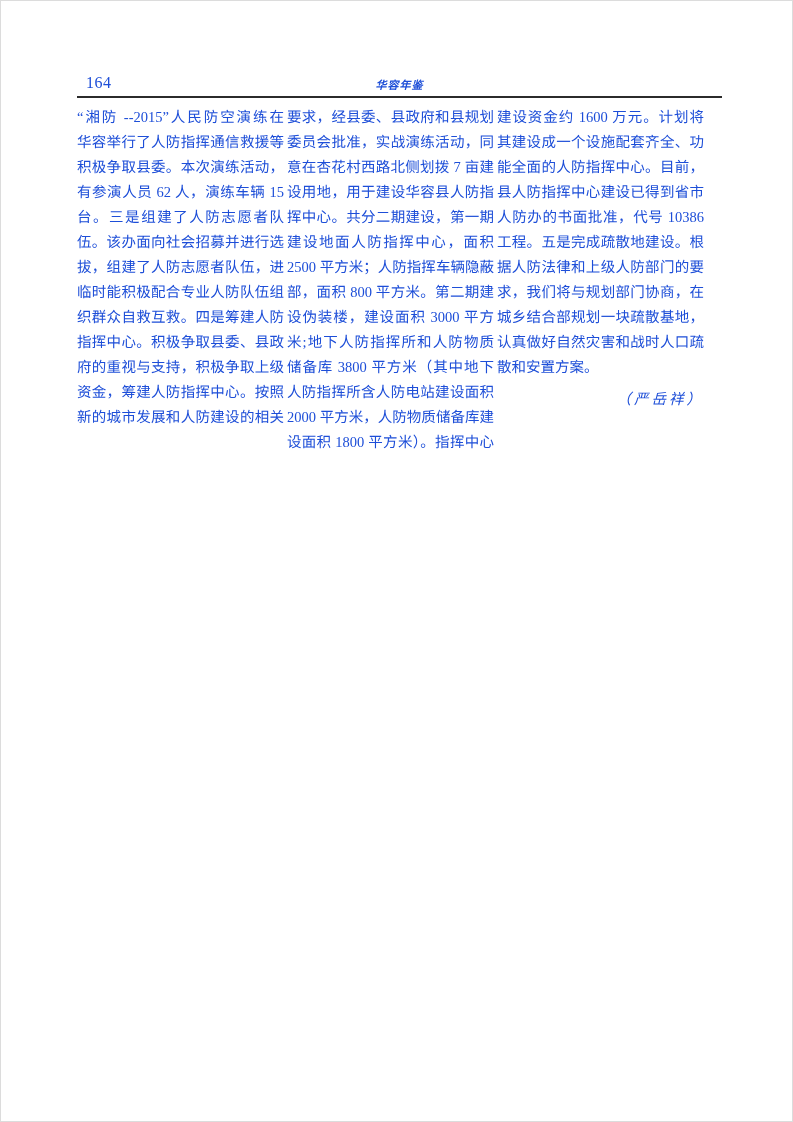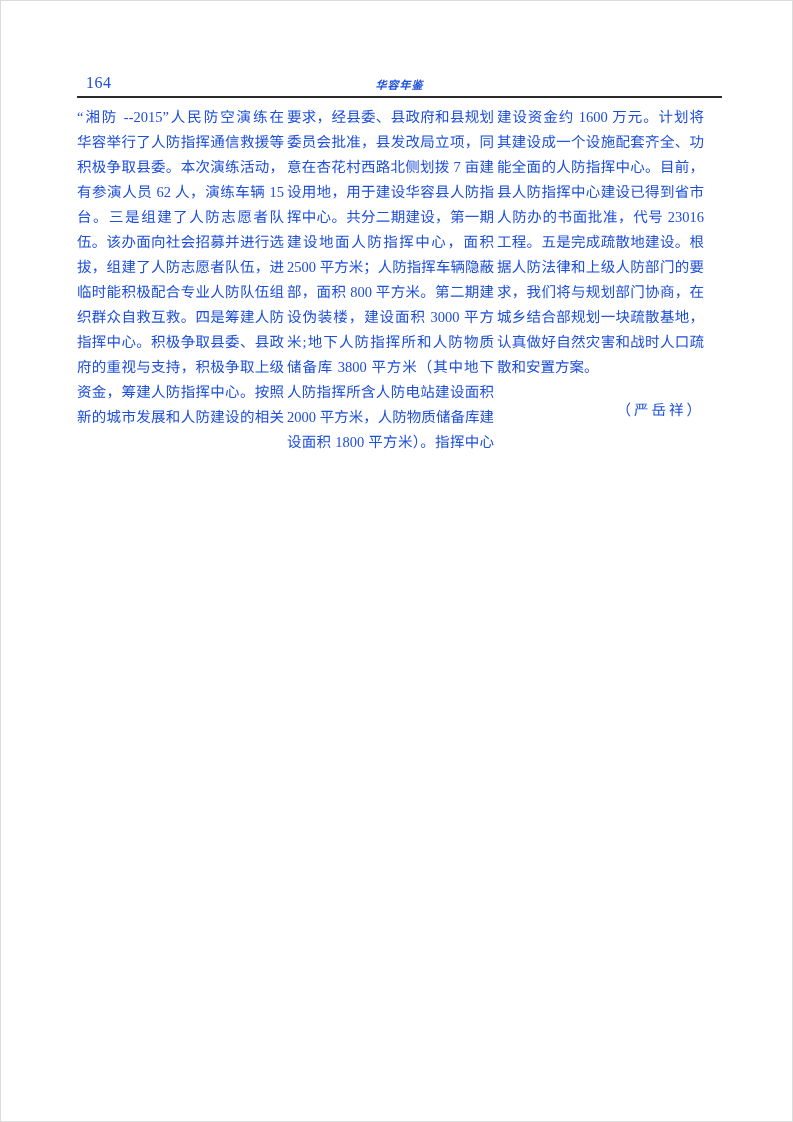--- a/index.html
+++ b/index.html
@@ -71,23 +71,24 @@
     text-align-last: justify;
     text-justify: inter-character;
     overflow: hidden;
   }
   .line.flush {
     text-align: left;
     text-align-last: left;
   }
   .attribution {
     height: 25px;
-    margin-top: 18px;
+    margin-top: 7px;
     text-align: right;
     text-align-last: right;
+    font-style: italic;
     letter-spacing: 3px;
     font-size: 14.5px;
   }
 </style>
 </head>
 <body>
 
 <div class="page">
 
   <div class="header">
@@ -109,41 +110,41 @@
       <div class="line">临时能积极配合专业人防队伍组</div>
       <div class="line">织群众自救互救。四是筹建人防</div>
       <div class="line">指挥中心。积极争取县委、县政</div>
       <div class="line">府的重视与支持，积极争取上级</div>
       <div class="line">资金，筹建人防指挥中心。按照</div>
       <div class="line">新的城市发展和人防建设的相关</div>
     </div>
 
     <div class="col">
       <div class="line">要求，经县委、县政府和县规划</div>
-      <div class="line">委员会批准，县发改局立项，同</div>
+      <div class="line">委员会批准，实战演练活动，同</div>
       <div class="line">意在杏花村西路北侧划拨 7 亩建</div>
       <div class="line">设用地，用于建设华容县人防指</div>
       <div class="line">挥中心。共分二期建设，第一期</div>
       <div class="line">建设地面人防指挥中心，面积</div>
       <div class="line">2500 平方米；人防指挥车辆隐蔽</div>
       <div class="line">部，面积 800 平方米。第二期建</div>
       <div class="line">设伪装楼，建设面积 3000 平方</div>
       <div class="line">米;地下人防指挥所和人防物质</div>
       <div class="line">储备库 3800 平方米（其中地下</div>
       <div class="line">人防指挥所含人防电站建设面积</div>
       <div class="line">2000 平方米，人防物质储备库建</div>
       <div class="line">设面积 1800 平方米）。指挥中心</div>
     </div>
 
     <div class="col">
       <div class="line">建设资金约 1600 万元。计划将</div>
       <div class="line">其建设成一个设施配套齐全、功</div>
       <div class="line">能全面的人防指挥中心。目前，</div>
       <div class="line">县人防指挥中心建设已得到省市</div>
-      <div class="line">人防办的书面批准，代号 23016</div>
+      <div class="line">人防办的书面批准，代号 10386</div>
       <div class="line">工程。五是完成疏散地建设。根</div>
       <div class="line">据人防法律和上级人防部门的要</div>
       <div class="line">求，我们将与规划部门协商，在</div>
       <div class="line">城乡结合部规划一块疏散基地，</div>
       <div class="line">认真做好自然灾害和战时人口疏</div>
       <div class="line flush">散和安置方案。</div>
       <div class="attribution">（严岳祥）</div>
     </div>
 
   </div>

